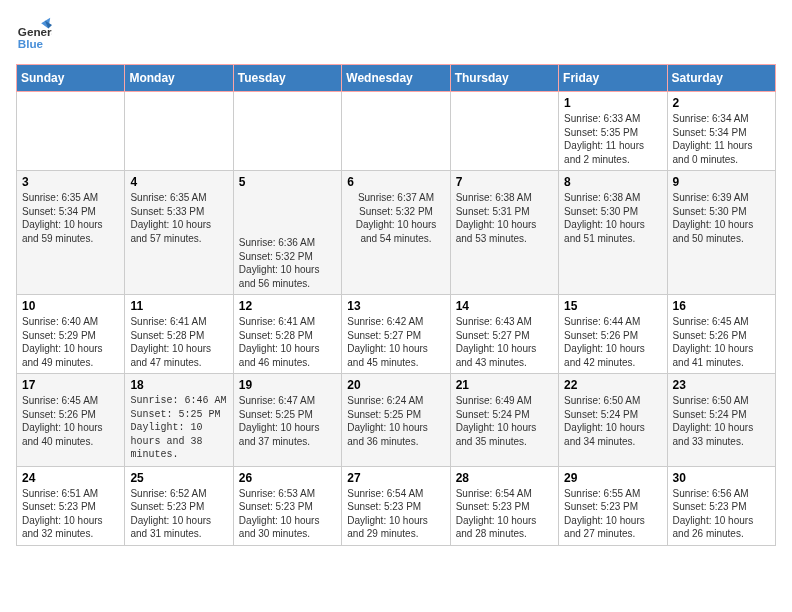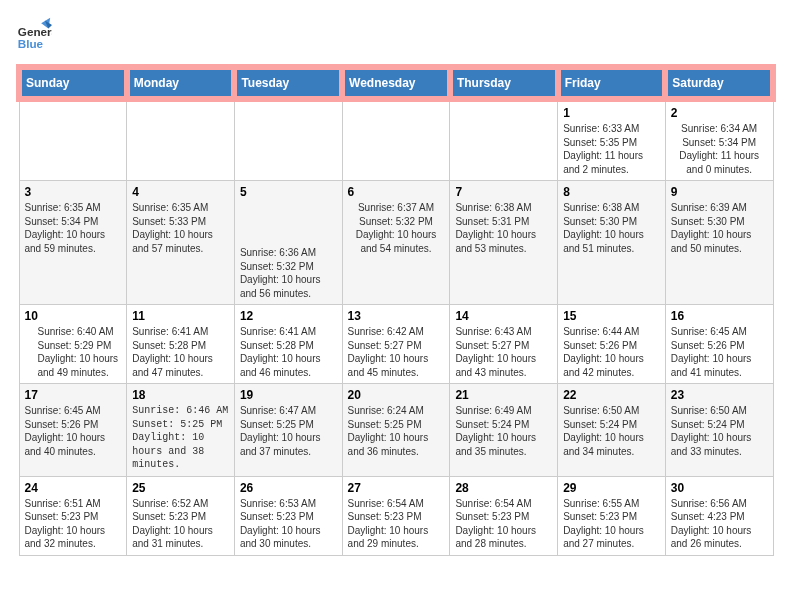--- a/index.html
+++ b/index.html
@@ -40,21 +40,21 @@
       border-collapse: collapse;
       font-size: 10.5px;
     }
     .calendar thead th {
       background: #3a7dbf;
       color: #fff;
       padding: 6px 4px;
       text-align: left;
       font-weight: bold;
       font-size: 12px;
-      border: 6px solid #fca5a5;
+      border: 1px solid #fca5a5;
     }
     .calendar tbody td {
       border: 1px solid #ccc;
       vertical-align: top;
       padding: 4px 5px;
       width: 108px;
       min-height: 80px;
       background: #fff;
     }
     .calendar tbody tr:nth-child(even) td {
@@ -111,21 +111,21 @@
         <td class="empty"></td>
         <td class="empty"></td>
         <td>
           <span class="day-num">1</span>
           <div class="day-info" style="white-space: pre-line;">Sunrise: 6:33 AM
 Sunset: 5:35 PM
 Daylight: 11 hours and 2 minutes.</div>
         </td>
         <td>
           <span class="day-num">2</span>
-          <div class="day-info" style="white-space: pre-line; text-align: center;">Sunrise: 6:34 AM
+          <div class="day-info" style="white-space: pre-line;">Sunrise: 6:34 AM
 Sunset: 5:34 PM
 Daylight: 11 hours and 0 minutes.</div>
         </td>
       </tr>
       <tr>
         <td>
           <span class="day-num">3</span>
           <div class="day-info" style="white-space: pre-line;">Sunrise: 6:35 AM
 Sunset: 5:34 PM
 Daylight: 10 hours and 59 minutes.</div>
@@ -163,21 +163,21 @@
         <td>
           <span class="day-num">9</span>
           <div class="day-info" style="white-space: pre-line;">Sunrise: 6:39 AM
 Sunset: 5:30 PM
 Daylight: 10 hours and 50 minutes.</div>
         </td>
       </tr>
       <tr>
         <td>
           <span class="day-num">10</span>
-          <div class="day-info" style="white-space: pre-line; margin-left: 13px;">Sunrise: 6:40 AM
+          <div class="day-info" style="white-space: pre-line;">Sunrise: 6:40 AM
 Sunset: 5:29 PM
 Daylight: 10 hours and 49 minutes.</div>
         </td>
         <td>
           <span class="day-num">11</span>
           <div class="day-info" style="white-space: pre-line;">Sunrise: 6:41 AM
 Sunset: 5:28 PM
 Daylight: 10 hours and 47 minutes.</div>
         </td>
         <td>
@@ -288,18 +288,18 @@
         </td>
         <td>
           <span class="day-num">29</span>
           <div class="day-info" style="white-space: pre-line;">Sunrise: 6:55 AM
 Sunset: 5:23 PM
 Daylight: 10 hours and 27 minutes.</div>
         </td>
         <td>
           <span class="day-num">30</span>
           <div class="day-info" style="white-space: pre-line;">Sunrise: 6:56 AM
-Sunset: 4:23 PM
+Sunset: 5:23 PM
 Daylight: 10 hours and 26 minutes.</div>
         </td>
       </tr>
     </tbody>
 </table>
 
 </body></html>

